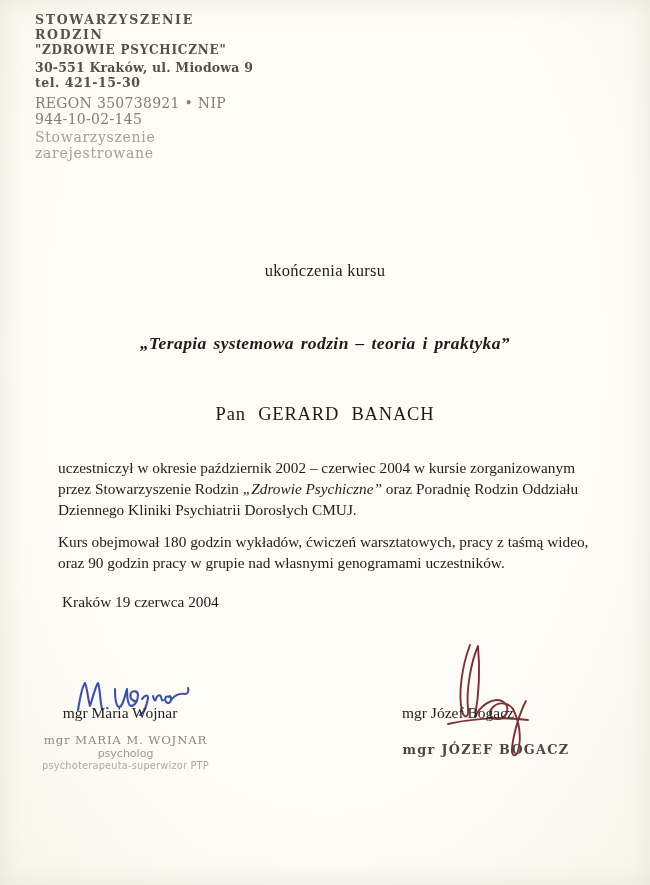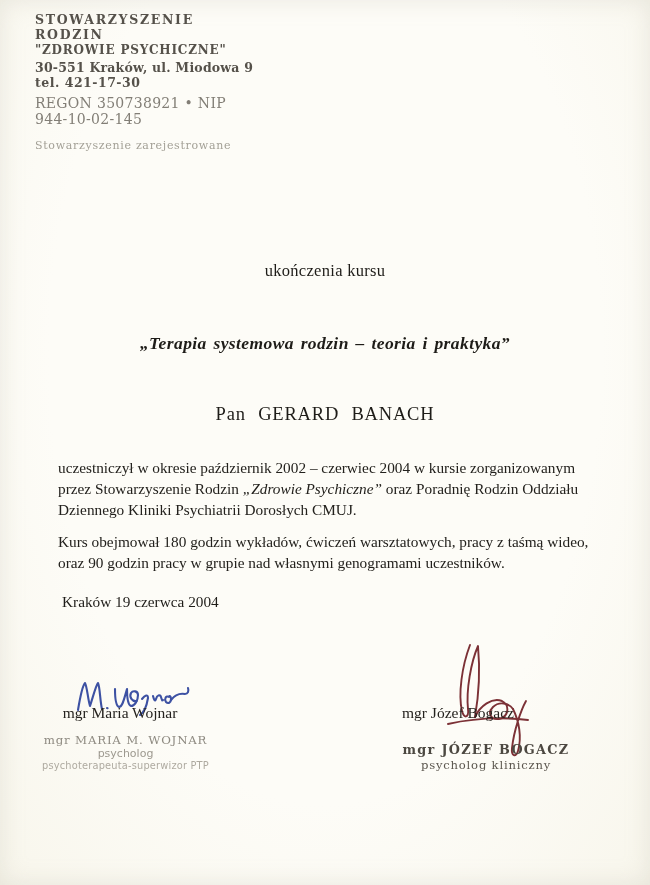--- a/index.html
+++ b/index.html
@@ -18,21 +18,21 @@
   
   .stamp-top{
     position:absolute;left:35px;top:12px;width:220px;text-align:left;
     font-family:"DejaVu Serif", serif;color:#55514a;
   }
   .stamp-top .l1{font-size:12.5px;font-weight:600;letter-spacing:1.7px;filter:blur(0.2px);}
   .stamp-top .l2{font-size:12px;font-weight:600;letter-spacing:0.8px;margin-top:1px;filter:blur(0.2px);}
   .stamp-top .l3{font-size:12.5px;font-weight:600;margin-top:3px;letter-spacing:0.2px;filter:blur(0.2px);}
   .stamp-top .l4{font-size:12.5px;font-weight:600;letter-spacing:0.5px;filter:blur(0.2px);}
   .stamp-top .l5{font-size:14px;color:#827e76;margin-top:5px;letter-spacing:0.3px;filter:blur(0.25px);}
-  .stamp-top .l6{font-size:11px;color:#a3a096;margin-top:12px;letter-spacing:0.7px;filter:blur(0.35px);}
+  .stamp-top .l6{font-size:14px;color:#a3a096;margin-top:2px;letter-spacing:0.7px;filter:blur(0.35px);}
   
   .title{top:186px;font-size:29px;font-weight:bold;letter-spacing:2.5px;color:#16140f;}
   .subtitle{top:261px;font-size:16.5px;letter-spacing:0.3px;}
   .course{top:333px;font-size:17.5px;font-weight:bold;font-style:italic;letter-spacing:0.4px;word-spacing:2px;}
   .recipient{top:404px;font-size:18.5px;letter-spacing:0.8px;word-spacing:7px;}
   
   .para{position:absolute;left:58px;width:541px;font-size:15.3px;line-height:21px;color:#23211d;}
   .p1{top:457px;}
   .p2{top:531px;}
   .para .it{font-style:italic;}
@@ -56,21 +56,21 @@
 </style>
 </head>
 <body>
 
 <div class="page">
 
   <div class="stamp-top">
     <div class="l1">STOWARZYSZENIE RODZIN</div>
     <div class="l2">"ZDROWIE PSYCHICZNE"</div>
     <div class="l3">30-551 Kraków, ul. Miodowa 9</div>
-    <div class="l4">tel. 421-17-30</div>
+    <div class="l4">tel. 421-15-30</div>
     <div class="l5">REGON 350738921 • NIP 944-10-02-145</div>
     <div class="l6">Stowarzyszenie zarejestrowane</div>
   </div>
 
   <div class="centered subtitle">ukończenia kursu</div>
   <div class="centered recipient">Pan GERARD BANACH</div>
   <div class="centered course">„Terapia systemowa rodzin – teoria i praktyka”</div>
 
   <div class="para p1"><span>uczestniczył w okresie październik 2002 – czerwiec 2004  w kursie zorganizowanym przez Stowarzyszenie Rodzin </span><span class="it">„Zdrowie Psychiczne”</span><span> oraz Poradnię Rodzin Oddziału Dziennego Kliniki Psychiatrii Dorosłych CMUJ.</span></div>
   <div class="para p2">Kurs obejmował 180 godzin wykładów, ćwiczeń warsztatowych, pracy z taśmą wideo, oraz 90 godzin pracy w grupie nad własnymi genogramami uczestników.</div>
@@ -99,16 +99,15 @@
     <g fill="none" stroke-width="1.9" stroke-linecap="round" stroke-linejoin="round" stroke="#7c3136">
       <path d="M36,5 C28,26 24,54 28,71 C30,79 35,78 34,69 C32,50 37,22 44,6 C46,28 45,54 41,77"></path>
       <path d="M41,77 C46,66 58,57 68,61 C76,65 75,77 65,79 C57,80 53,73 59,67 C65,61 75,63 79,69"></path>
       <path d="M79,69 C85,81 88,97 84,111 C82,118 77,116 78,108 C80,90 87,70 92,61"></path>
       <path d="M14,84 C36,79 66,77 94,80"></path>
     </g>
   </svg>
   <div class="sig-name name-right">mgr Józef Bogacz</div>
   <div class="stamp-sig stamp-right">
     <div class="s1">mgr JÓZEF BOGACZ</div>
-    <div class="s2">psycholog kliniczny</div>
   </div>
 
 </div>
 
 </body></html>

